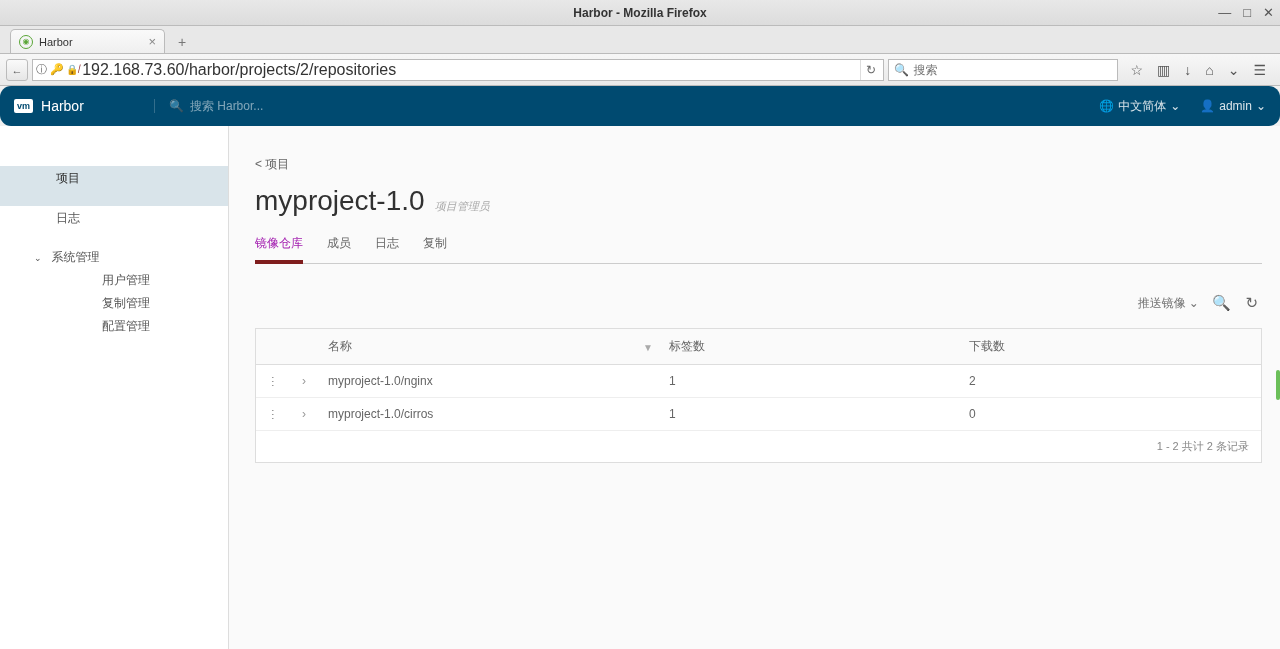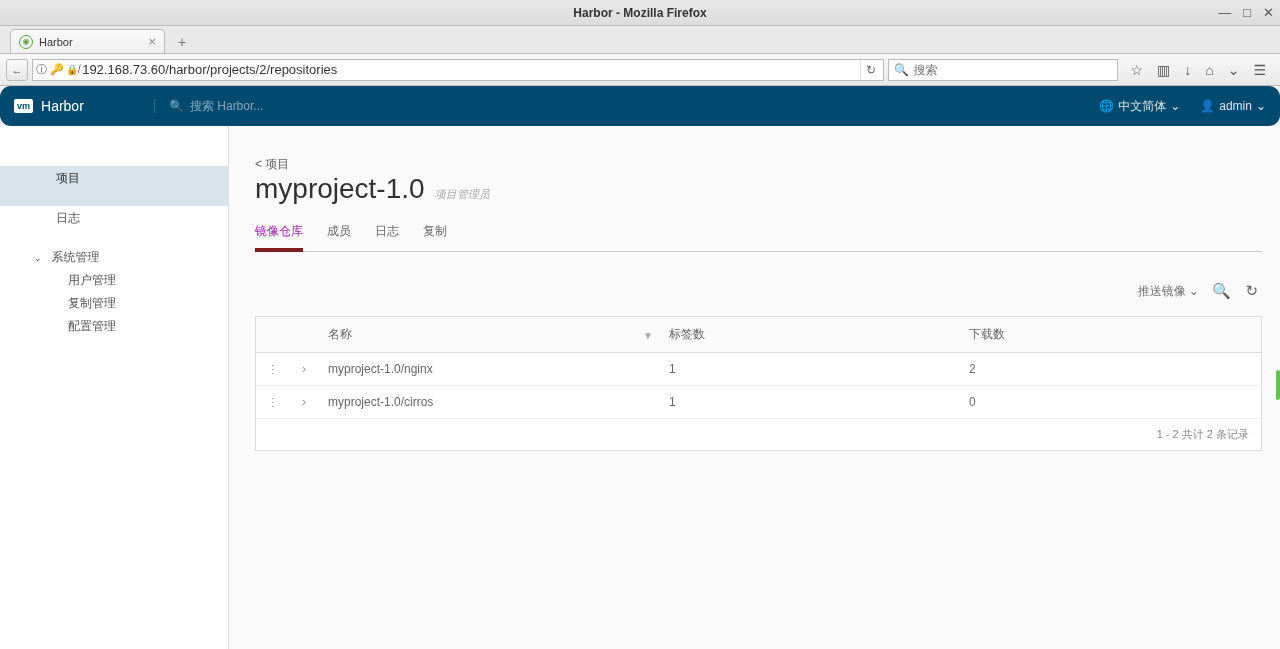--- a/index.html
+++ b/index.html
@@ -17,21 +17,21 @@
 .tab .favicon { width: 14px; height: 14px; margin-right: 6px; border-radius: 50%; border: 1.5px solid #5aa637; display: inline-flex; align-items: center; justify-content: center; font-size: 8px; color: #5aa637; }
 .tab-close { position: absolute; right: 8px; color: #888; font-size: 13px; }
 .new-tab { width: 22px; height: 22px; display: flex; align-items: center; justify-content: center; color: #777; font-size: 14px; margin-left: 4px; cursor: pointer; }
 
 
 .url-bar { height: 32px; background: linear-gradient(#f7f7f7, #e9e9e9); display: flex; align-items: center; padding: 0 6px; gap: 4px; border-bottom: 1px solid #bbb; }
 .nav-btn { width: 22px; height: 22px; border: 1px solid #bbb; border-radius: 3px; background: linear-gradient(#fafafa,#e6e6e6); display: flex; align-items: center; justify-content: center; color: #555; font-size: 11px; }
 .url-input-wrap { flex: 1; display: flex; align-items: center; background: white; border: 1px solid #bbb; height: 22px; padding: 0 3px; gap: 3px; }
 .url-icon { font-size: 11px; color: #666; display: inline-flex; align-items: center; }
 .url-lock { color: #8b2a2a; font-size: 10px; }
-.url-input { flex: 1; border: none; outline: none; font-size: 13px; color: #333; height: 100%; }
+.url-input { flex: 1; border: none; outline: none; font-size: 16px; color: #333; height: 100%; }
 .reload-btn { width: 20px; height: 20px; display: flex; align-items: center; justify-content: center; color: #666; border-left: 1px solid #ddd; }
 .search-box { width: 230px; height: 22px; background: white; border: 1px solid #bbb; display: flex; align-items: center; padding: 0 5px; gap: 4px; }
 .search-box input { flex: 1; border: none; outline: none; font-size: 12px; }
 .tool-icons { display: flex; gap: 14px; padding: 0 8px; color: #555; font-size: 14px; }
 
 
 .harbor-header { height: 40px; background: #004a70; display: flex; align-items: center; color: white; padding: 0 14px; border-radius: 11px; }
 .harbor-logo { display: flex; align-items: center; gap: 8px; font-size: 14px; width: 140px; }
 .vm-badge { background: white; color: #004a70; font-size: 9px; font-weight: bold; padding: 2px 3px; border-radius: 2px; }
 .harbor-search-wrap { display: flex; align-items: center; gap: 6px; border-left: 1px solid rgba(255,255,255,0.2); padding-left: 14px; color: rgba(255,255,255,0.6); }
@@ -39,24 +39,24 @@
 .harbor-search-wrap input::placeholder { color: rgba(255,255,255,0.5); }
 .harbor-right { margin-left: auto; display: flex; align-items: center; gap: 20px; font-size: 12px; color: rgba(255,255,255,0.85); }
 .harbor-right-item { display: flex; align-items: center; gap: 4px; cursor: pointer; }
 
 
 .harbor-body { display: flex; height: 523px; background: #fafafa; }
 .sidebar { width: 229px; border-right: 1px solid #ddd; background: white; padding-top: 40px; }
 .sidebar-item { padding: 3px 10px 19px 56px; font-size: 12px; color: #555; cursor: pointer; line-height: 1.5; }
 .sidebar-item.active { background: #d9e4ea; color: #313131; }
 .sidebar-group { padding: 3px 10px 3px 40px; font-size: 12px; color: #555; display: flex; align-items: center; gap: 4px; }
-.sidebar-sub { padding: 3px 10px 3px 68px; font-size: 12px; color: #555; cursor: pointer; line-height: 1.4; font-family: Liberation Serif, serif; }
+.sidebar-sub { padding: 3px 10px 3px 102px; font-size: 12px; color: #555; cursor: pointer; line-height: 1.4; font-family: Liberation Serif, serif; }
 
 .main { flex: 1; padding: 30px 18px 0 26px; background: #fafafa; overflow: hidden; }
-.breadcrumb { font-size: 12px; color: #666; cursor: pointer; }
+.breadcrumb { font-size: 12px; color: #666; margin-bottom: 12px; cursor: pointer; }
 .project-title { display: flex; align-items: baseline; gap: 10px; margin-bottom: 18px; }
 .project-title h1 { font-size: 28px; font-weight: 400; color: #313131; }
 .project-role { font-size: 11px; color: #aaa; font-style: italic; }
 
 .tabs { display: flex; gap: 24px; border-bottom: 1px solid #ccc; margin-bottom: 30px; }
 .tab-item { padding-bottom: 8px; font-size: 12px; color: #666; cursor: pointer; }
 .tab-item.active { color: #a21caf; border-bottom: 4px solid #7f1d1d; margin-bottom: -1px; }
 
 .toolbar { display: flex; justify-content: flex-end; align-items: center; gap: 14px; margin-bottom: 8px; padding-right: 4px; }
 .push-link { color: #737373; font-size: 12px; display: flex; align-items: center; gap: 3px; cursor: pointer; }

